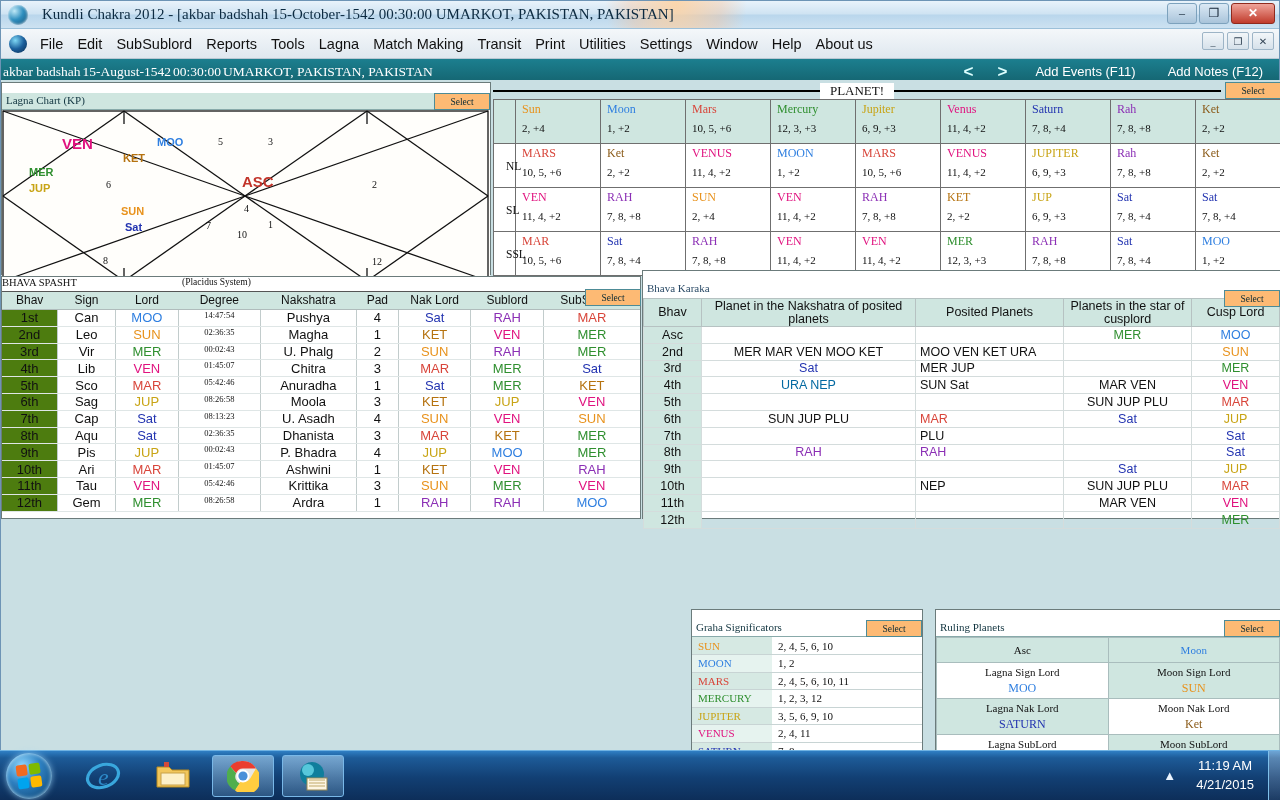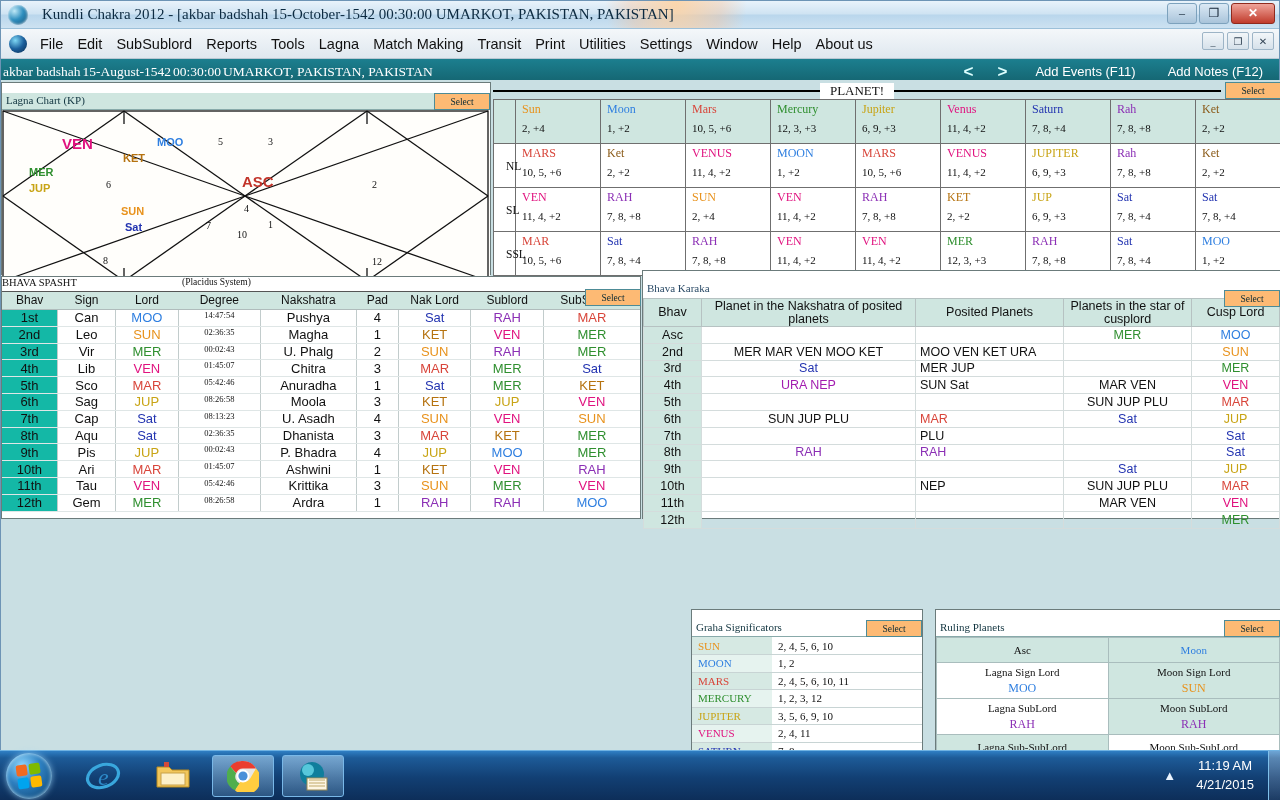--- a/index.html
+++ b/index.html
@@ -93,21 +93,21 @@
   #bspasht{ left:0; top:196px; width:640px; height:243px;}
   #bspasht .hdr2{ height:15px; background:#fff; border-bottom:1px solid #555;
      font-size:10.5px; position:relative; color:#111;}
   #bspasht .hdr2 .sysname{ position:absolute; left:180px; top:0; font-size:9.5px;}
   table.bs{ width:100%; border-collapse:collapse; table-layout:fixed;
      font-family:"Liberation Sans",sans-serif;}
   table.bs th{ background:#cfe6e0; font-size:12px; font-weight:normal; color:#111;
      border-bottom:1px solid #b0bcbc; padding:1px 0 2px 0;}
   table.bs td{ font-size:13px; border-bottom:1px solid #dfe6e6; padding:0; height:16.8px;
      text-align:center; color:#111;}
-  table.bs td.bhav{ background:#14b8a6; font-size:13px;}
+  table.bs td.bhav{ background:#4d7c0f; font-size:13px;}
   table.bs td.deg{ font-size:8.5px; font-family:"Liberation Serif",serif; vertical-align:top;}
   table.bs .colsep{ border-left:1px solid #c2cccc;}
 
   
   #bkaraka{ left:641px; top:190px; width:639px; height:249px;}
   table.bk{ width:100%; border-collapse:collapse; table-layout:fixed;
      font-family:"Liberation Sans",sans-serif;}
   table.bk th{ background:#cfe6e0; font-size:12.5px; font-weight:normal; color:#111;
      border:1px solid #b6c2c2; padding:1px 2px; line-height:1.0;}
   table.bk td{ font-size:12.5px; border:1px solid #d4dcdc; height:16.8px; padding:0 4px;
@@ -658,21 +658,21 @@
             </tr>
             <tr>
               <td class="bhav">3rd</td>
               <td class="ctr" style="color: rgb(34, 51, 176);">Sat</td>
               <td class="" style="color: rgb(17, 17, 17);">MER JUP</td>
               <td class="ctr" style="color: rgb(17, 17, 17);"></td>
               <td class="ctr" style="color: rgb(47, 143, 47);">MER</td>
             </tr>
             <tr>
               <td class="bhav">4th</td>
-              <td class="ctr" style="color: #a21caf;">URA NEP</td>
+              <td class="ctr" style="color: #0369a1;">URA NEP</td>
               <td class="" style="color: rgb(17, 17, 17);">SUN Sat</td>
               <td class="ctr" style="color: rgb(17, 17, 17);">MAR VEN</td>
               <td class="ctr" style="color: rgb(224, 18, 127);">VEN</td>
             </tr>
             <tr>
               <td class="bhav">5th</td>
               <td class="ctr" style="color: rgb(17, 17, 17);"></td>
               <td class="" style="color: rgb(17, 17, 17);"></td>
               <td class="ctr" style="color: rgb(17, 17, 17);">SUN JUP PLU</td>
               <td class="ctr" style="color: rgb(216, 69, 58);">MAR</td>
@@ -795,20 +795,30 @@
         </tbody>
           <tbody id="rp-body">
             <tr>
               <td>
                 <span class="rp-lbl">Lagna Sign Lord</span>
                 <span class="rp-val" style="color: rgb(47, 127, 224);">MOO</span>
               </td>
               <td class="sh">
                 <span class="rp-lbl">Moon Sign Lord</span>
                 <span class="rp-val" style="color: rgb(232, 146, 28);">SUN</span>
+              </td>
+            </tr>
+            <tr>
+              <td class="sh">
+                <span class="rp-lbl">Lagna Nak Lord</span>
+                <span class="rp-val" style="color: rgb(34, 51, 176);">SATURN</span>
+              </td>
+              <td>
+                <span class="rp-lbl">Moon Nak Lord</span>
+                <span class="rp-val" style="color: rgb(138, 90, 24);">Ket</span>
               </td>
             </tr>
             <tr>
               <td>
                 <span class="rp-lbl">Lagna SubLord</span>
                 <span class="rp-val" style="color: rgb(139, 47, 181);">RAH</span>
               </td>
               <td class="sh">
                 <span class="rp-lbl">Moon SubLord</span>
                 <span class="rp-val" style="color: rgb(139, 47, 181);">RAH</span>

